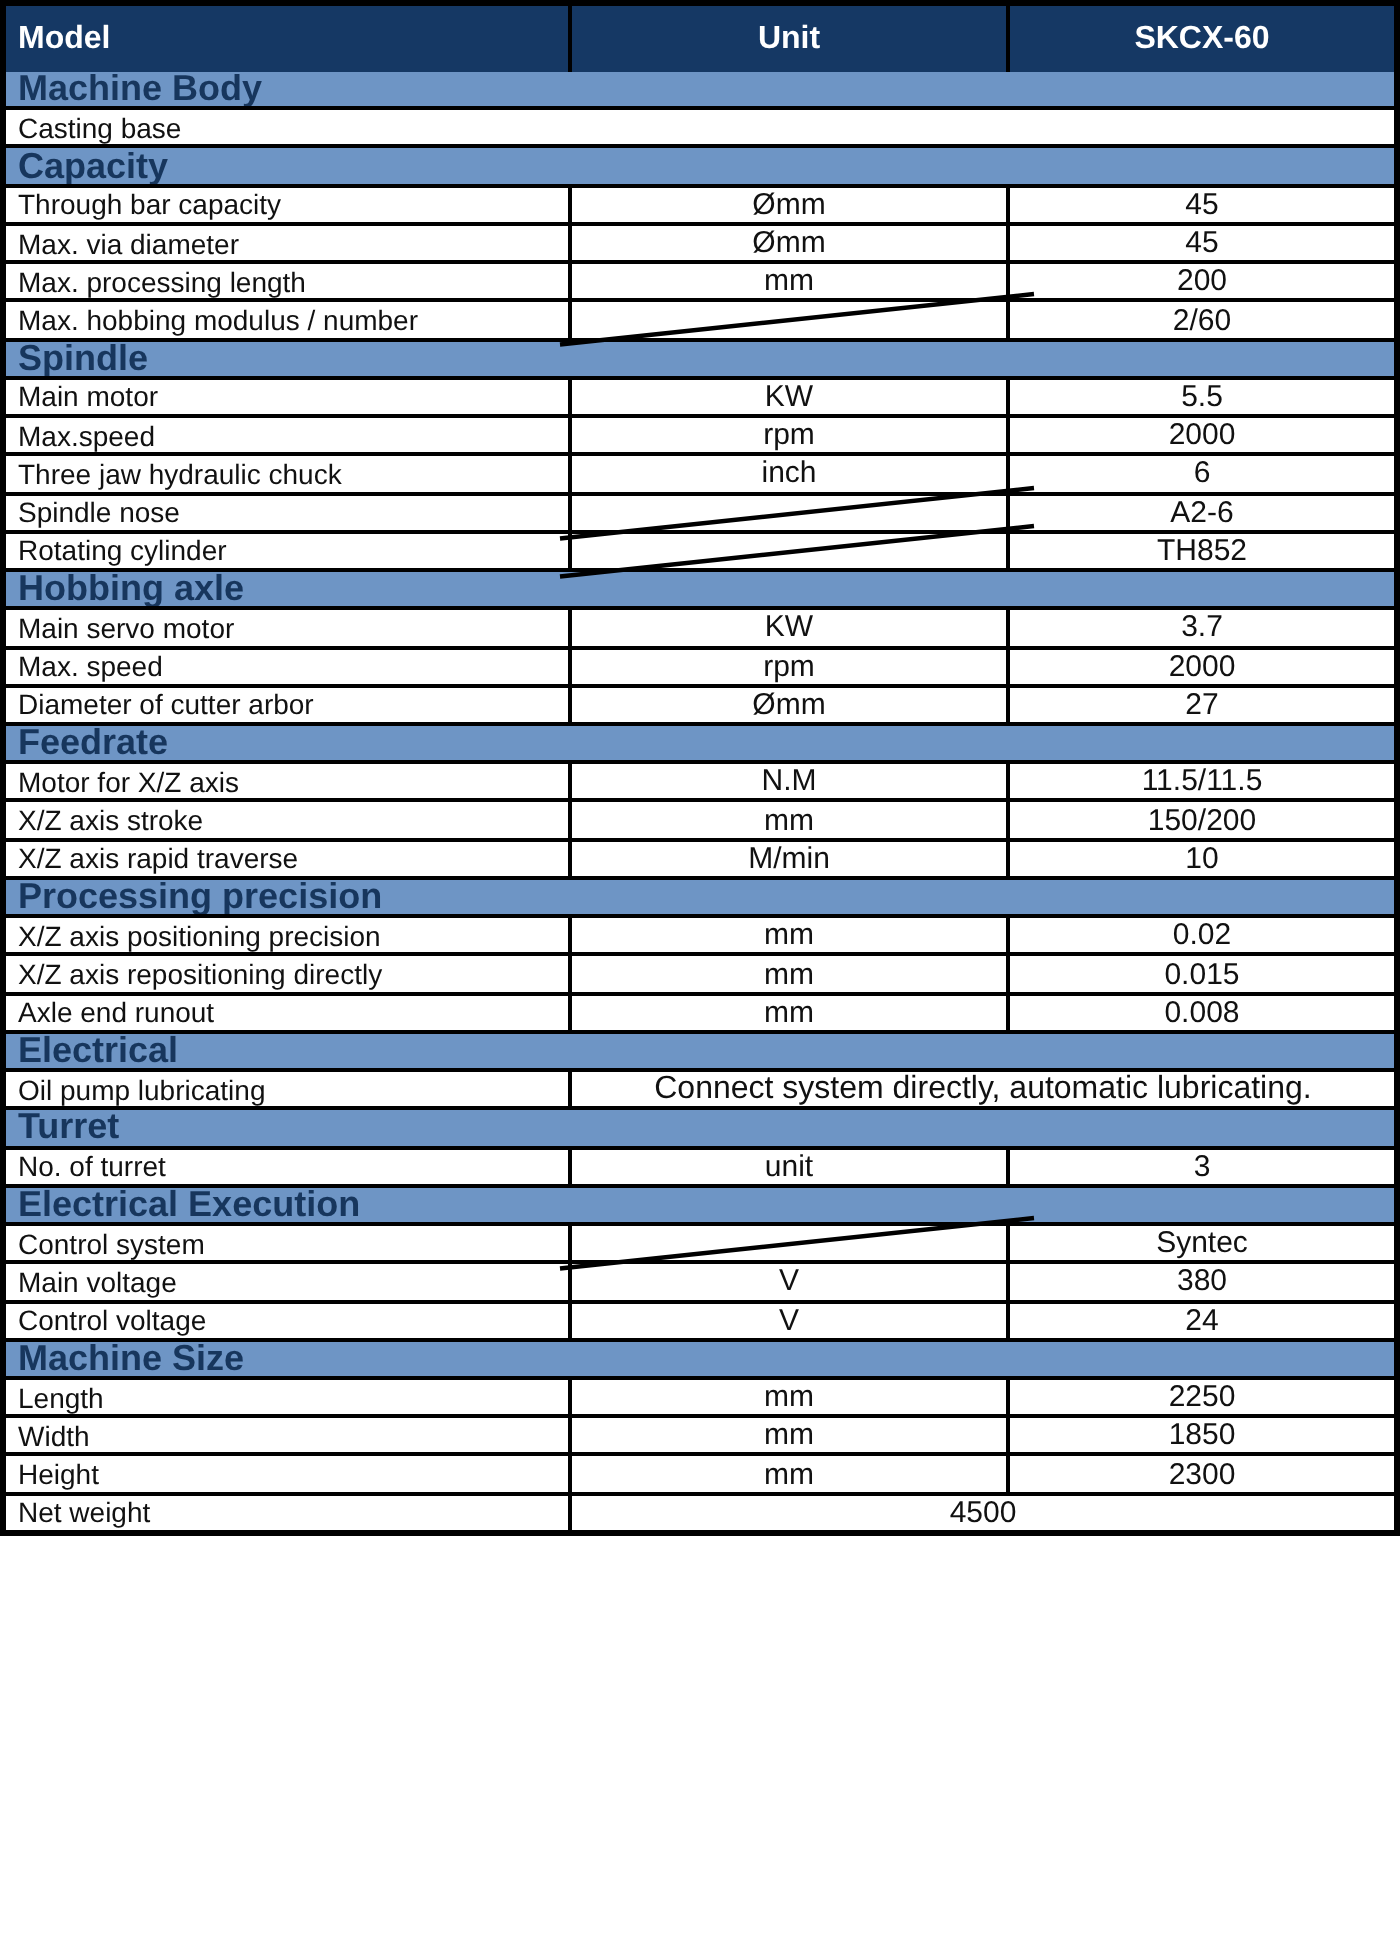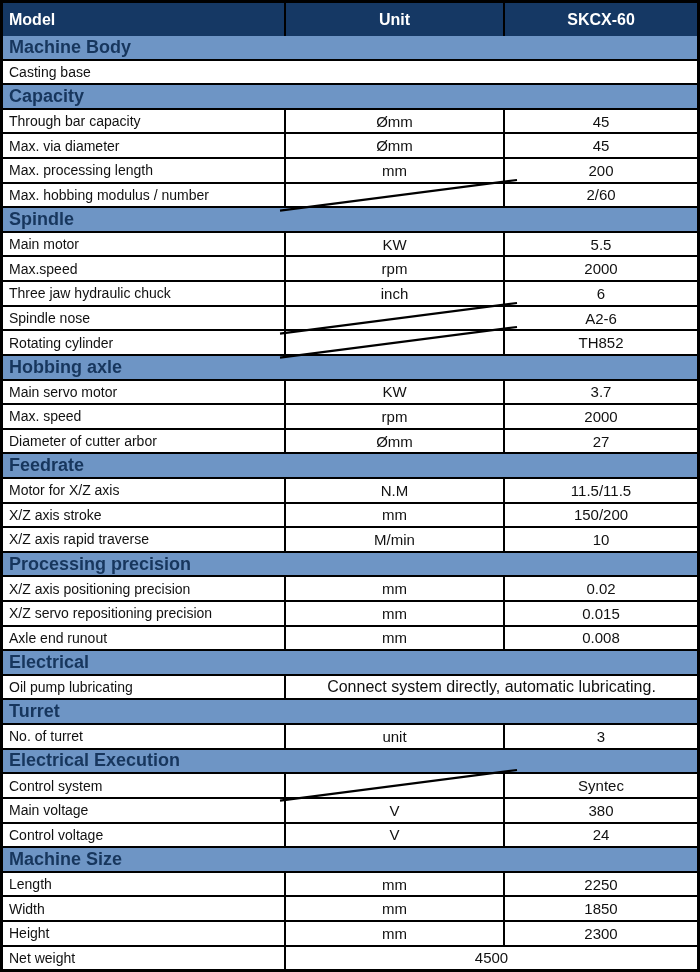--- a/index.html
+++ b/index.html
@@ -1,20 +1,20 @@
 <!DOCTYPE html>
 <html style="--header-bg: #153864; --section-bg: #6E95C5; --section-text: #17365D; --line: #000000;"><head>
 <meta charset="utf-8">
 <style>
   html, body { margin: 0; padding: 0; background: #ffffff; }
   * { box-sizing: border-box; }
 
   .spec-table {
     width: 700px;
-    height: 972px;
+    height: 768px;
     display: flex;
     flex-direction: column;
     border: 3px solid var(--line, #000);
     background: #fff;
     font-family: "Liberation Sans", "DejaVu Sans", sans-serif;
     overflow: hidden;
   }
 
   .row {
     display: flex;
@@ -164,21 +164,21 @@
         <div class="cell c3 center value-cell">150/200</div>
       </div><div class="row data-row">
         <div class="cell c1 label-cell">X/Z axis rapid traverse</div>
         <div class="cell c2 center unit-cell">M/min</div>
         <div class="cell c3 center value-cell">10</div>
       </div><div class="row section-row">Processing precision</div><div class="row data-row">
         <div class="cell c1 label-cell">X/Z axis positioning precision</div>
         <div class="cell c2 center unit-cell">mm</div>
         <div class="cell c3 center value-cell">0.02</div>
       </div><div class="row data-row">
-        <div class="cell c1 label-cell">X/Z servo repositioning precision</div>
+        <div class="cell c1 label-cell">X/Z axis repositioning directly</div>
         <div class="cell c2 center unit-cell">mm</div>
         <div class="cell c3 center value-cell">0.015</div>
       </div><div class="row data-row">
         <div class="cell c1 label-cell">Axle end runout</div>
         <div class="cell c2 center unit-cell">mm</div>
         <div class="cell c3 center value-cell">0.008</div>
       </div><div class="row section-row">Electrical</div><div class="row data-row">
         <div class="cell c1 label-cell">Oil pump lubricating</div>
         <div class="cell cmerge center merged-value">Connect system directly, automatic lubricating.</div>
       </div><div class="row section-row">Turret</div><div class="row data-row">

